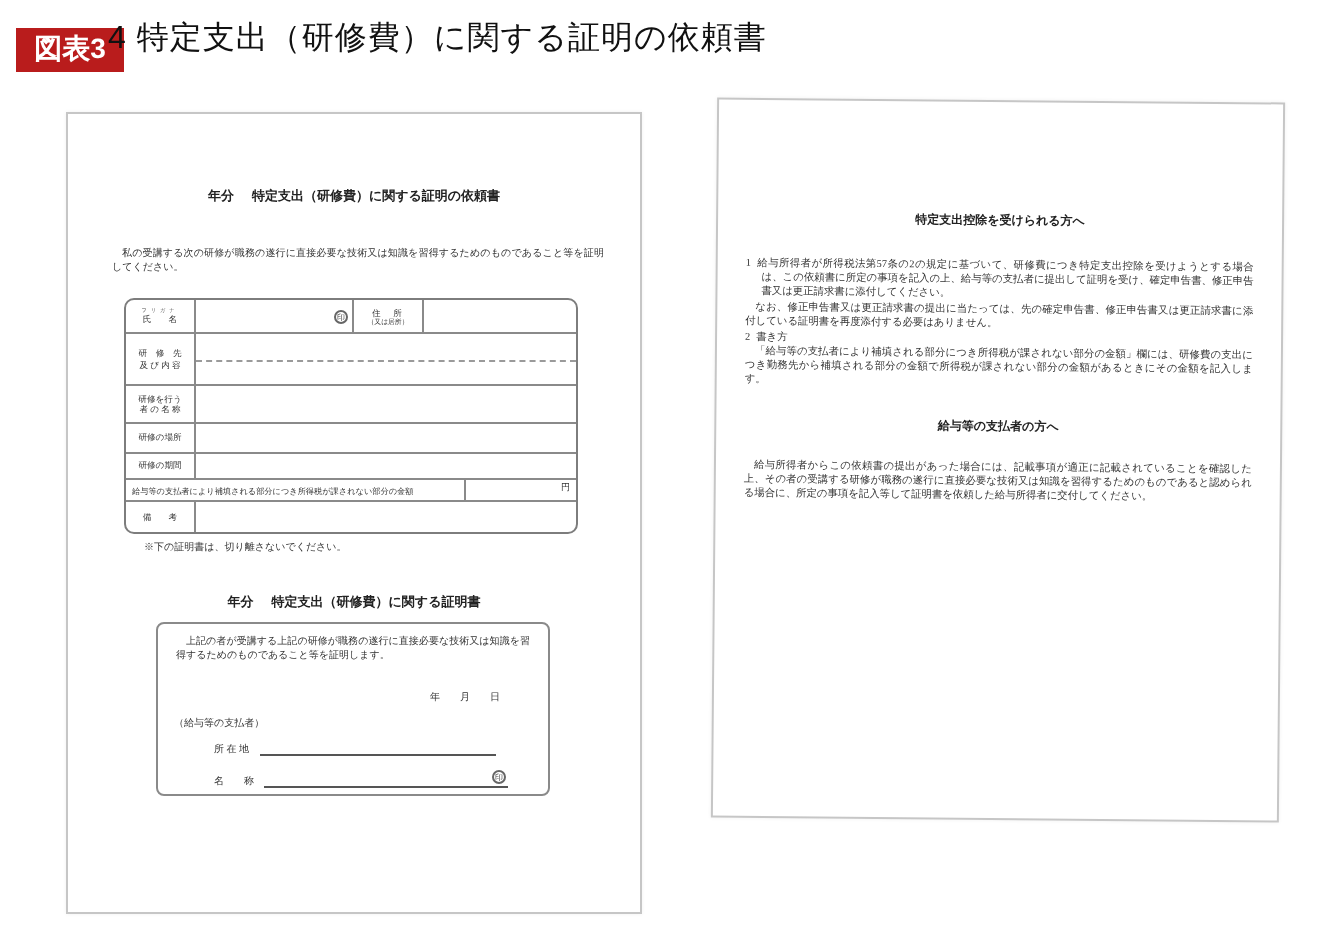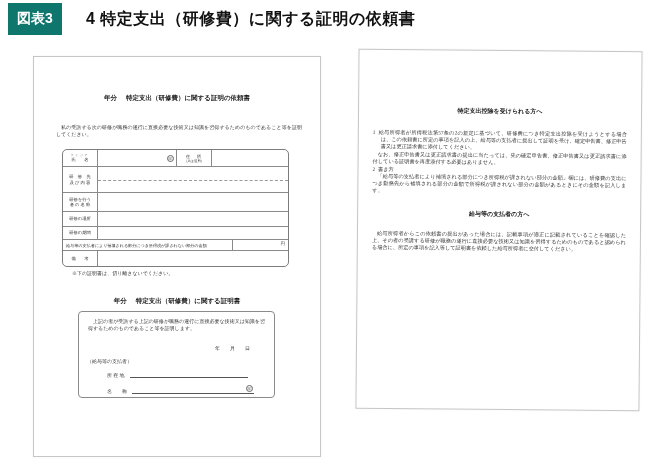--- a/index.html
+++ b/index.html
@@ -4,27 +4,27 @@
 <style>
   * { margin:0; padding:0; box-sizing:border-box; }
   html,body { background:#ffffff; }
   .stage {
     position:relative; width:670px; height:475px; background:#ffffff;
     font-family:"Liberation Serif", serif; color:#2b2b2b; overflow:hidden;
   }
 
   
   .fig-tag {
-    position:absolute; left:8px; top:3px; width:54px; height:32px;
-    background:#0f766e; color:#ffffff; display:flex; align-items:center; justify-content:center;
+    position:absolute; left:8px; top:14px; width:54px; height:22px;
+    background:#b91c1c; color:#ffffff; display:flex; align-items:center; justify-content:center;
     font-family:"Liberation Sans", sans-serif; font-weight:bold; font-size:14px;
   }
   .header-title {
-    position:absolute; left:86px; top:9px;
-    font-family:"Liberation Sans", sans-serif; font-weight:bold; font-size:16px; color:#111111;
+    position:absolute; left:54px; top:9px;
+    font-family:"Liberation Sans", sans-serif; font-weight:normal; font-size:16px; color:#111111;
     letter-spacing:0.5px;
   }
 
   
   .page {
     position:absolute; background:#ffffff; border:1px solid #c6c6c6;
     box-shadow:0 0 2px rgba(0,0,0,0.06);
   }
   .page-left  { left:33px;  top:56px; width:288px; height:401px; }
   .page-right { left:357px; top:50px; width:284px; height:360px; transform:rotate(0.5deg); }

